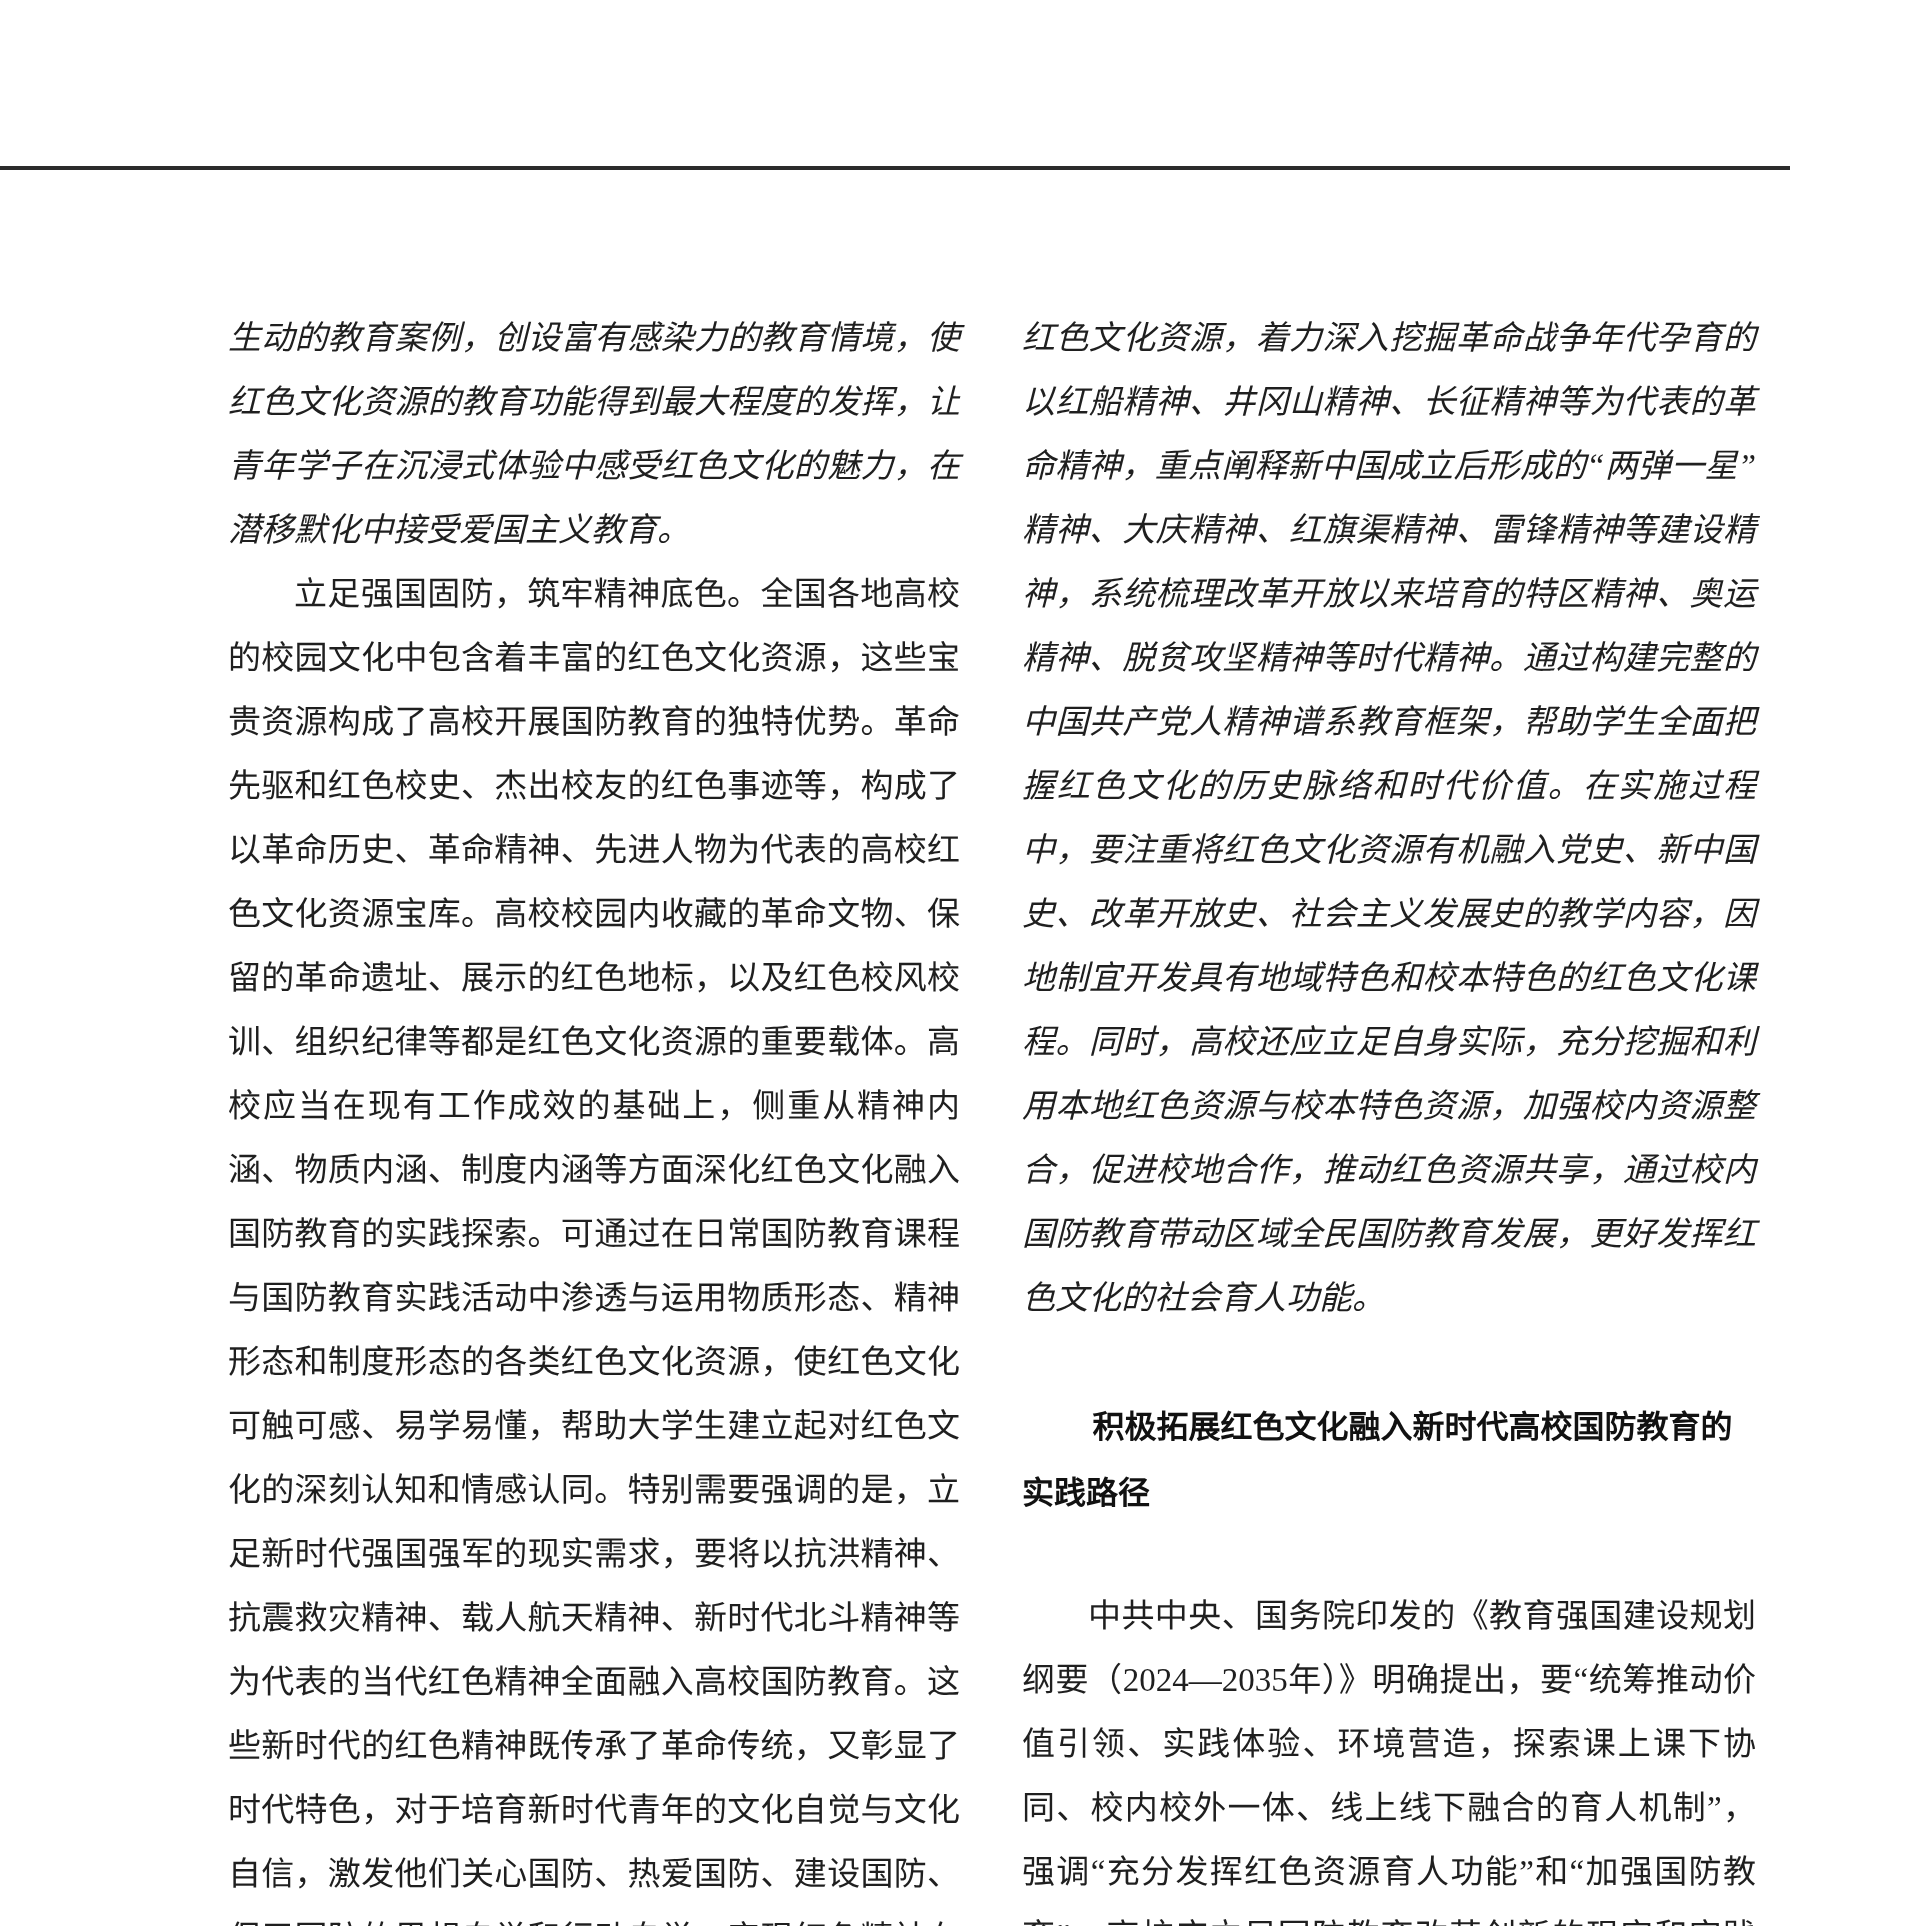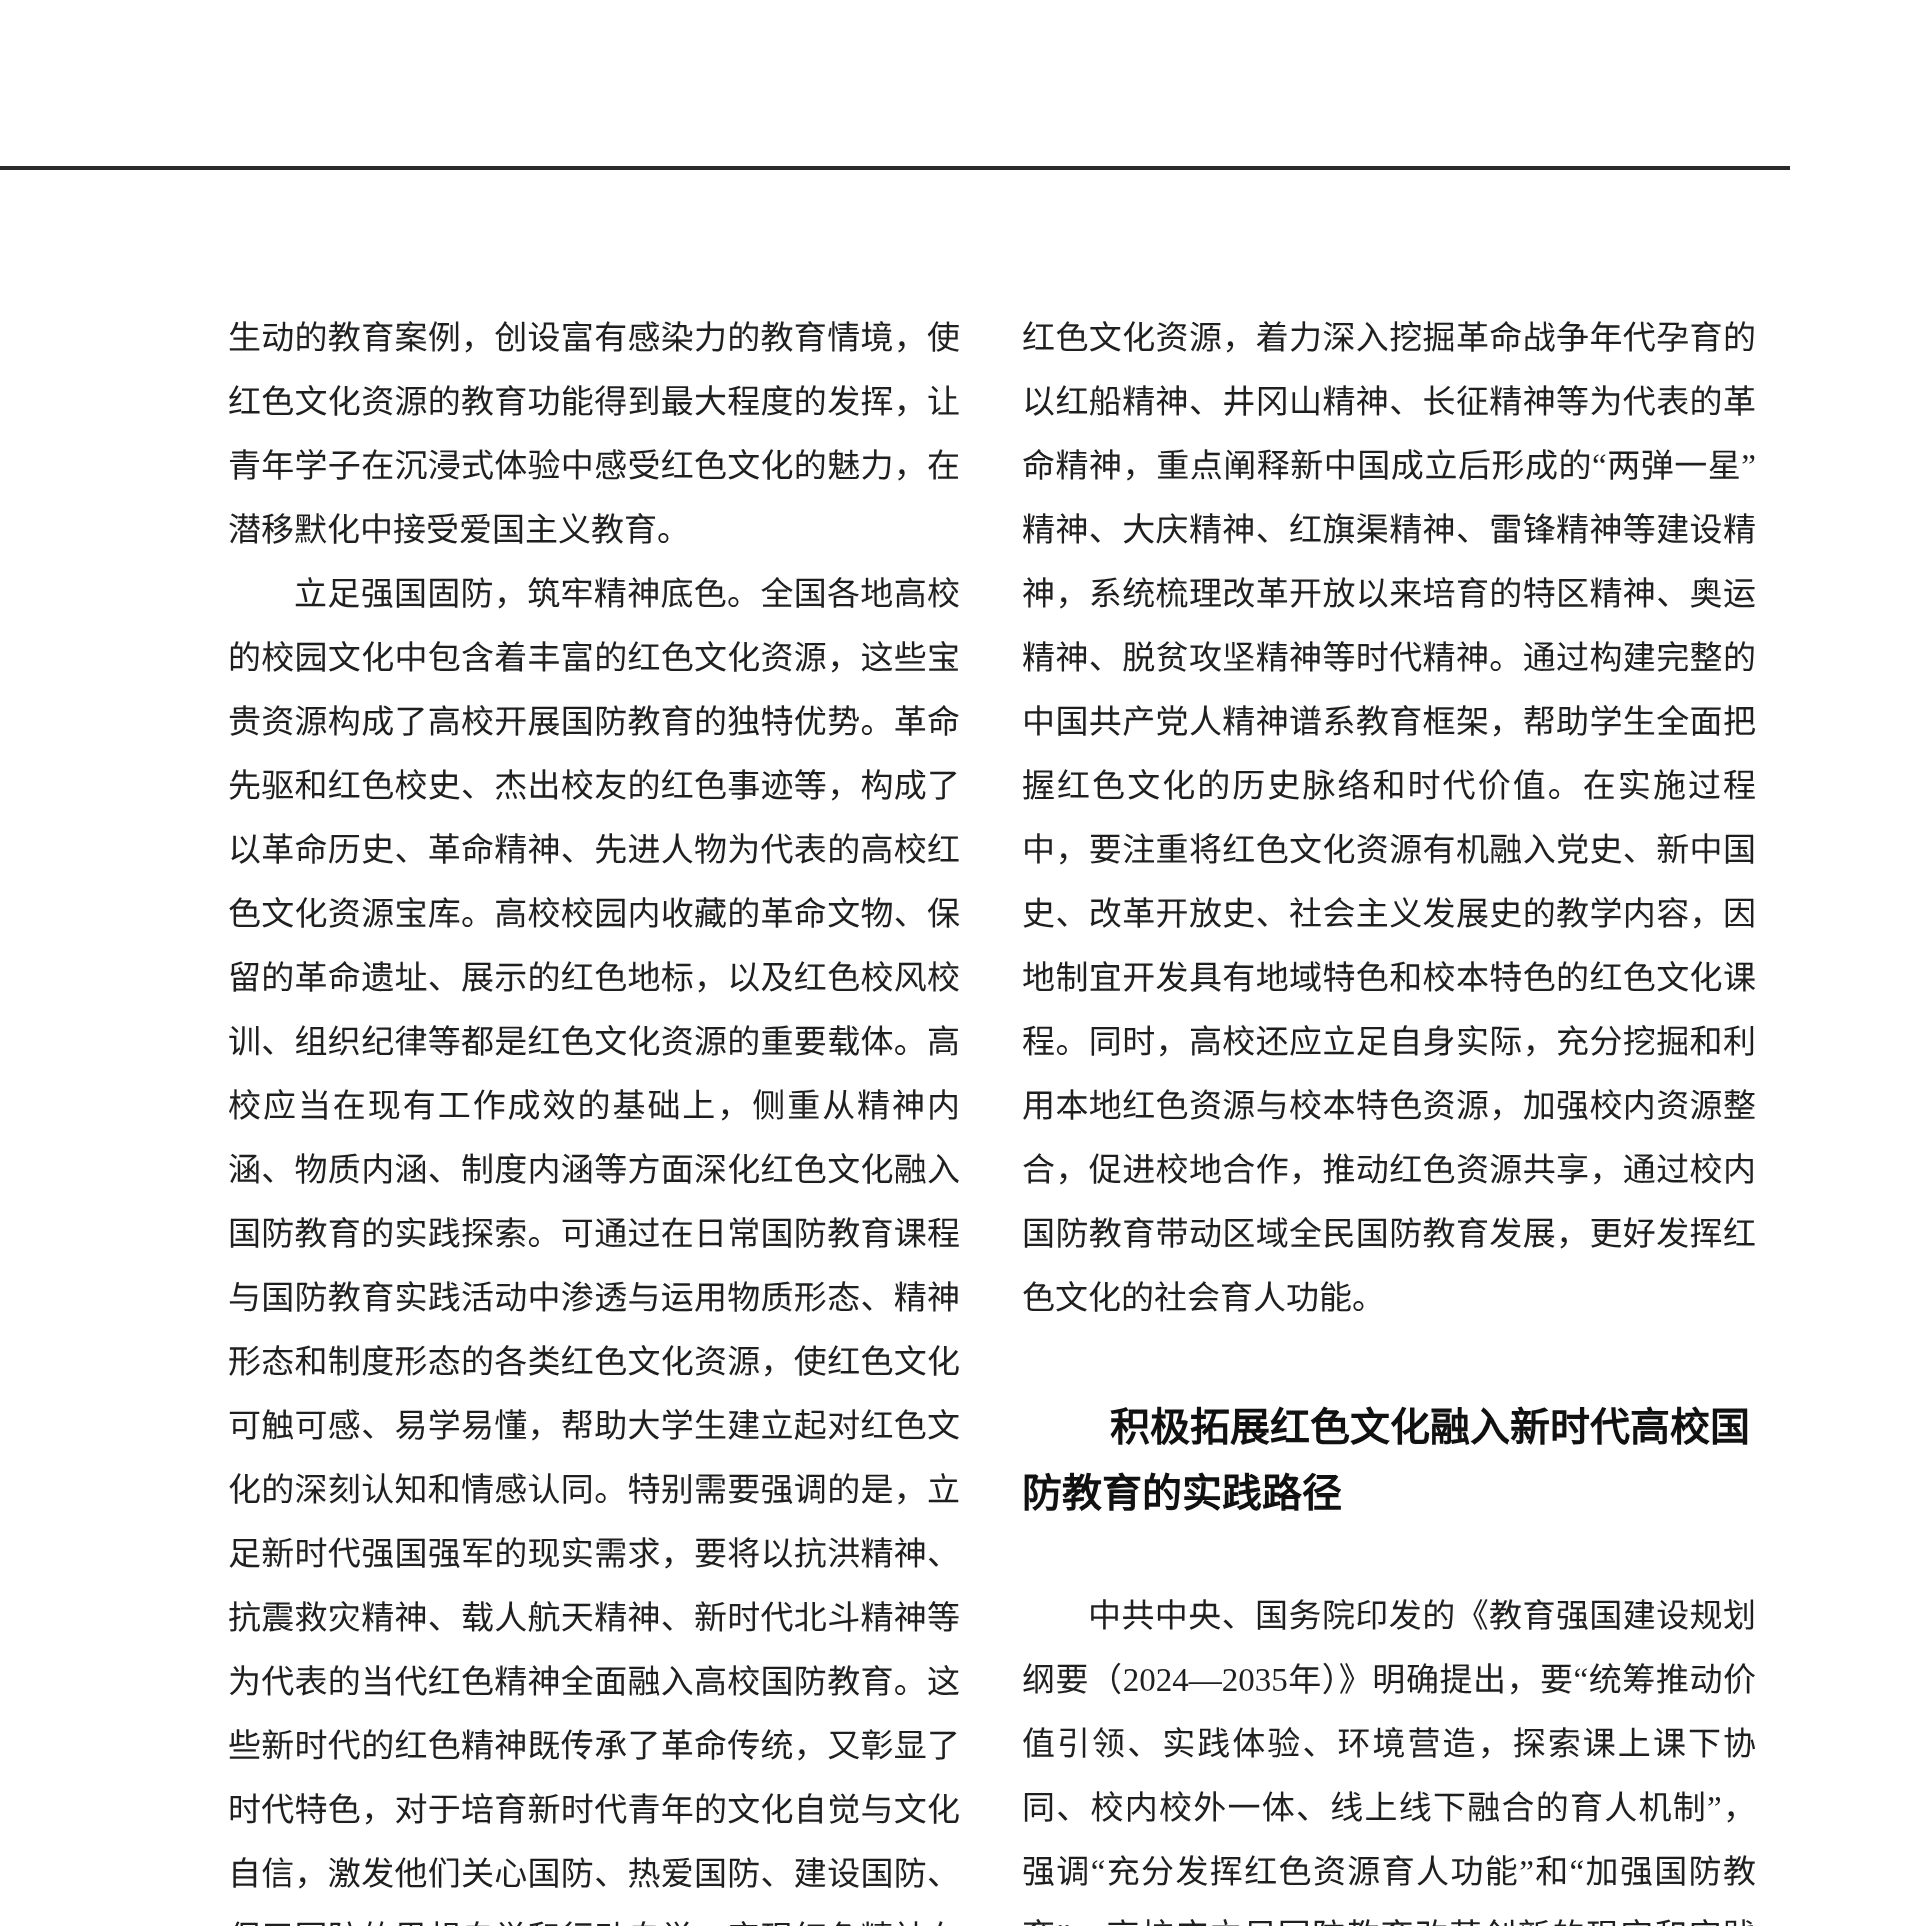--- a/index.html
+++ b/index.html
@@ -38,26 +38,26 @@
   .body-para{
     margin:0;
     font-size:33px;
     line-height:64px;
     color:#1f1f1f;
     text-align:justify;
     text-justify:inter-ideograph;
     word-break:break-all;
   }
   .indent{ text-indent:2em; }
-  .no-indent{ text-indent:0; }
+  .no-indent{ text-indent:0;font-style:italic; }
   .section-heading{
     margin:64px 0 58px 0;
     font-family:"Liberation Sans", sans-serif;
     font-weight:bold;
-    font-size:40px;
+    font-size:32px;
     line-height:66px;
     color:#111111;
     text-indent:2.2em;
     text-align:left;
     word-break:break-all;
   }
 </style>
 </head>
 <body>
 

